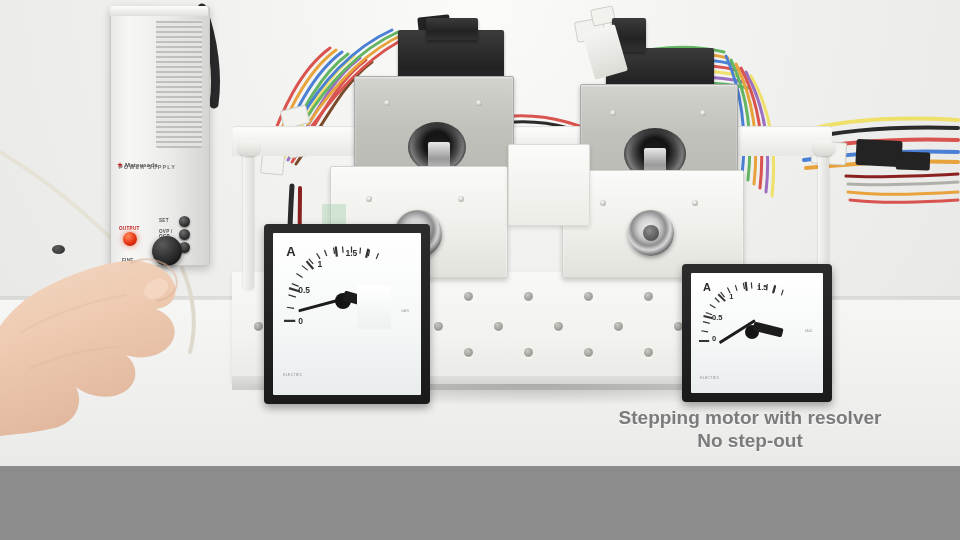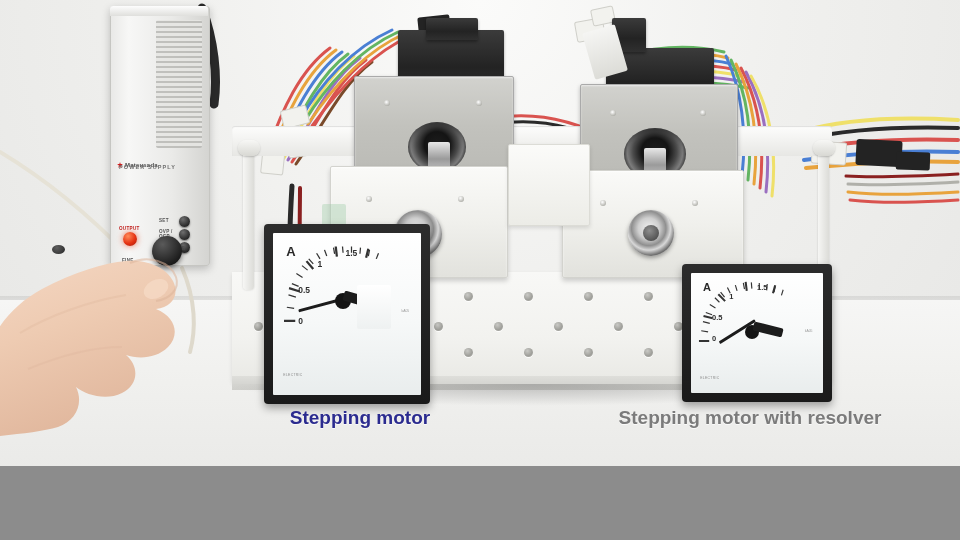--- a/index.html
+++ b/index.html
@@ -432,21 +432,21 @@
              C196,74 200,92 188,104 C176,116 158,116 146,112
              C160,124 158,142 142,150 C126,158 106,152 96,144
              C104,160 96,178 78,184 C58,190 26,192 -10,196 Z" fill="url(#skin)"></path>
     <path d="M150,20 C168,12 190,18 196,34 C200,46 190,56 176,58" fill="none" stroke="#dcb59b" stroke-width="2" opacity=".55"></path>
     <path d="M40,90 C70,72 110,58 146,52" fill="none" stroke="#e4bda3" stroke-width="2" opacity=".5"></path>
     <path d="M48,126 C82,112 116,104 142,104" fill="none" stroke="#e0b99f" stroke-width="2" opacity=".45"></path>
     <ellipse cx="176" cy="46" rx="13" ry="9" fill="#f6dcc8" opacity=".7" transform="rotate(-28 176 46)"></ellipse>
   </svg>
 
   <div class="abs noev" id="caption-left">
-    <div>Stepping motor</div>
   </div>
   <div class="abs noev" id="caption-right">
     <div>Stepping motor with resolver</div>
+    <div>No step-out</div>
   </div>
 
   <div class="abs" id="subtitle-bar"></div>
 
 </div>
 
 </body></html>

